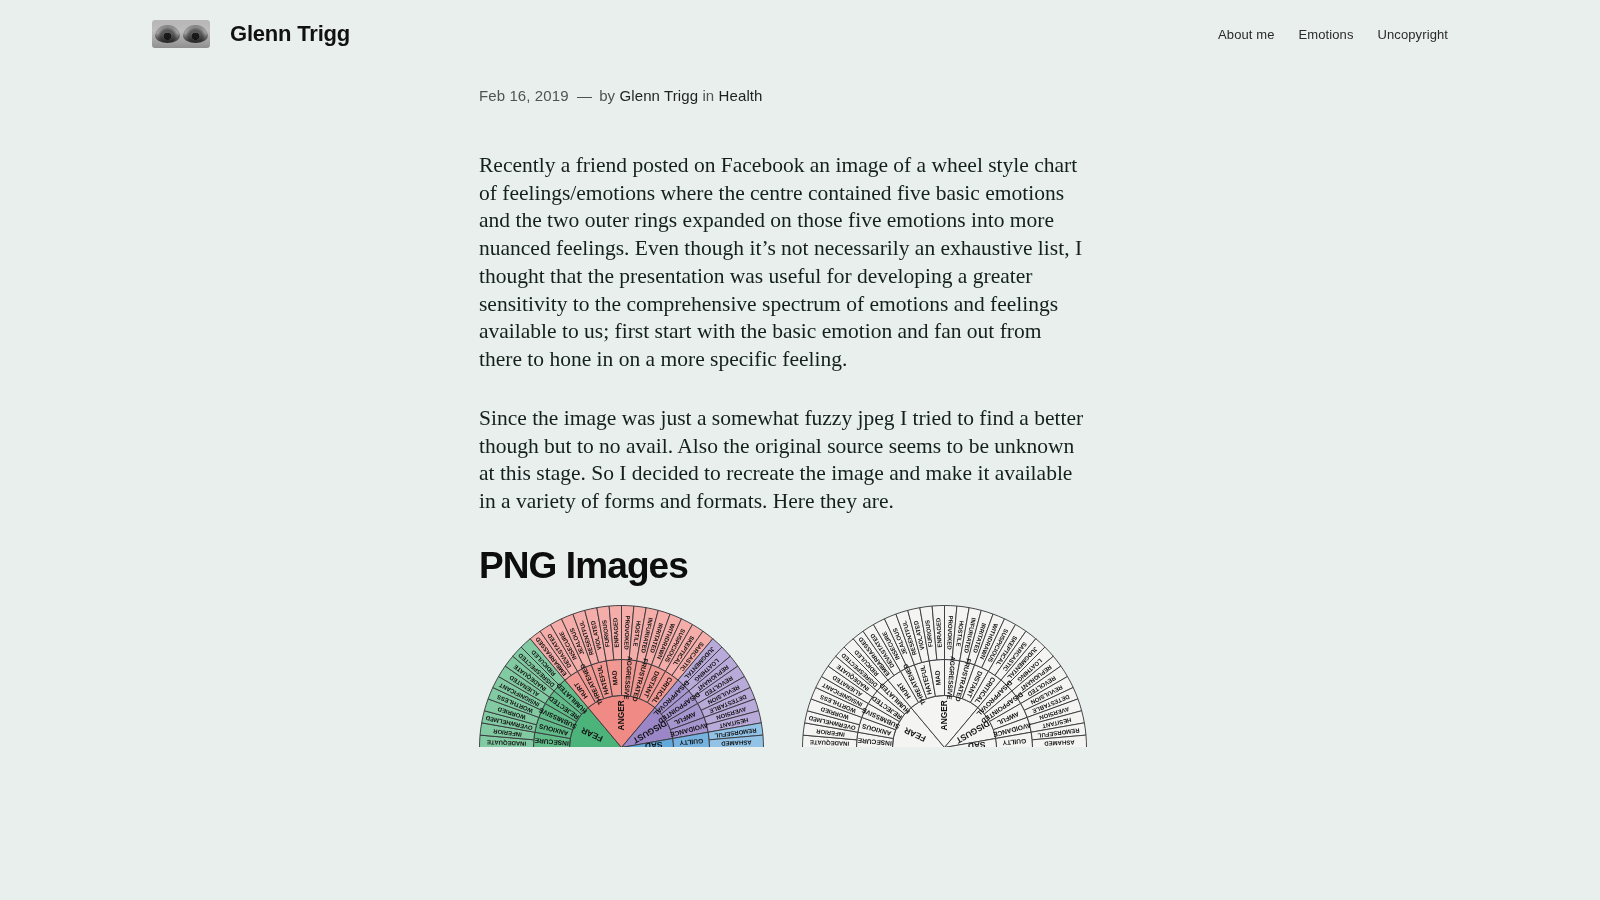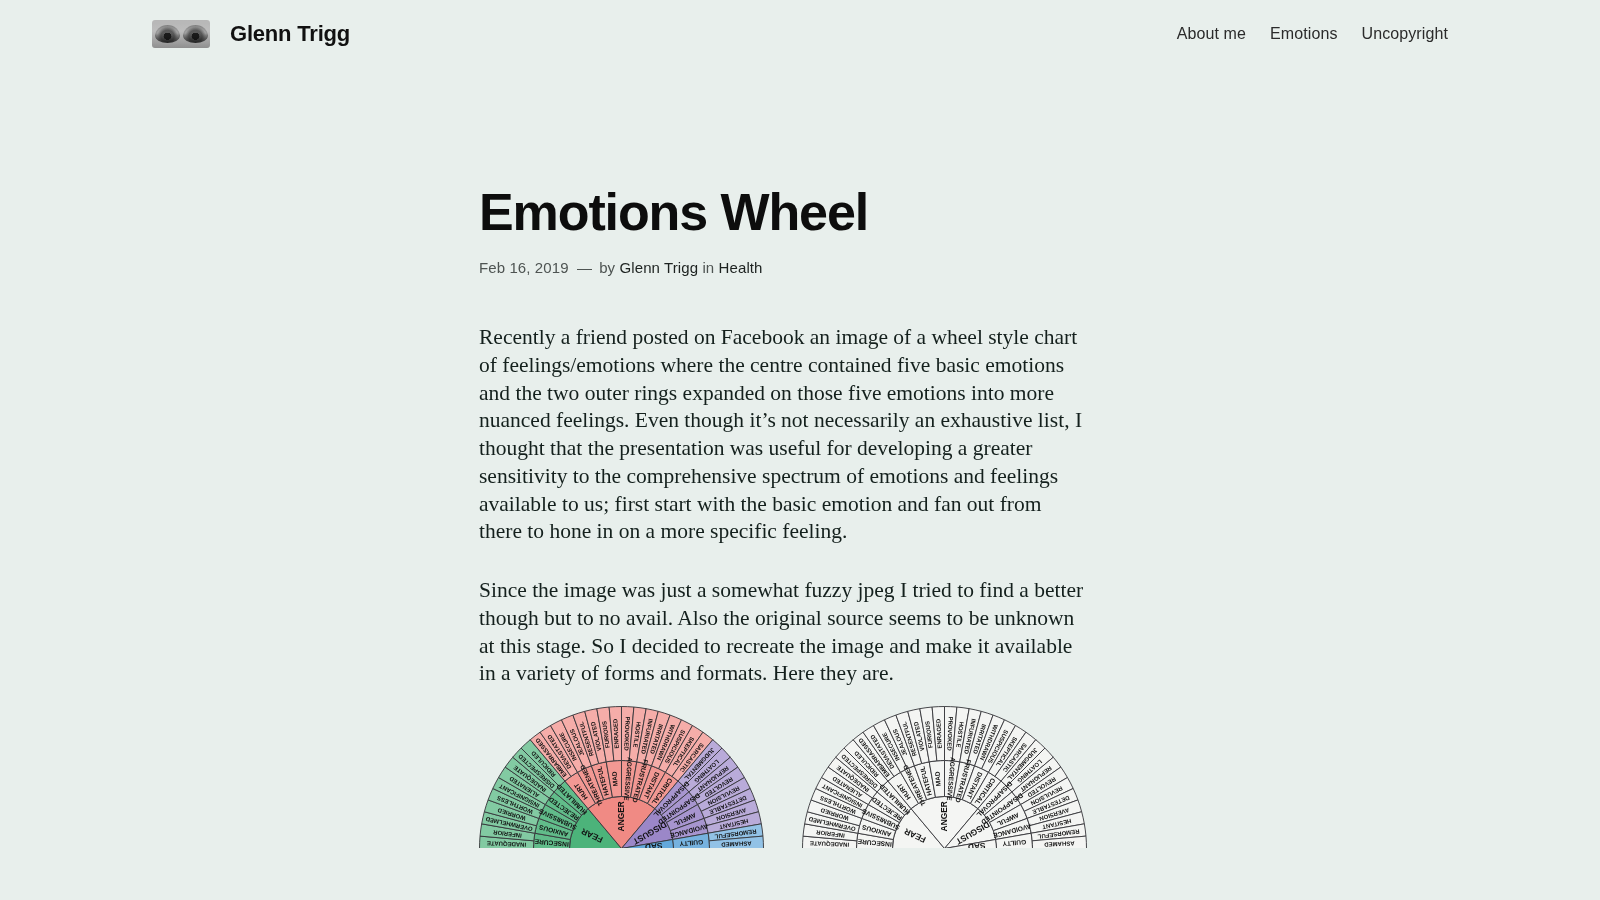--- a/index.html
+++ b/index.html
@@ -65,21 +65,21 @@
     font-weight: 700;
     letter-spacing: -0.2px;
     color: #111;
   }
   .site-nav {
     display: flex;
     align-items: center;
     gap: 24px;
   }
   .site-nav a {
-    font-size: 16px;
+    font-size: 13px;
     color: #2b2b2b;
     text-decoration: none;
     letter-spacing: 0.1px;
   }
 
   
   .content {
     width: 1600px;
     padding-left: 479px;
     padding-right: 479px;
@@ -166,36 +166,36 @@
   <nav class="site-nav">
     <a href="#">About me</a>
     <a href="#">Emotions</a>
     <a href="#">Uncopyright</a>
   </nav>
 </header>
 
 <main class="content">
   <article class="entry">
 
-    <h1 class="entry-title">Emotions Wheel</h1>
 
     <div class="entry-meta">
       <span>Feb 16, 2019</span>
       <span class="sep">—</span>
       <span>by</span>
       <a href="#">Glenn Trigg</a>
       <span>in</span>
       <a href="#">Health</a>
     </div>
 
     <div class="entry-body">
       <p>Recently a friend posted on Facebook an image of a wheel style chart of feelings/emotions where the centre contained five basic emotions and the two outer rings expanded on those five emotions into more nuanced feelings. Even though it’s not necessarily an exhaustive list, I thought that the presentation was useful for developing a greater sensitivity to the comprehensive spectrum of emotions and feelings available to us; first start with the basic emotion and fan out from there to hone in on a more specific feeling.</p>
       <p>Since the image was just a somewhat fuzzy jpeg I tried to find a better though but to no avail. Also the original source seems to be unknown at this stage. So I decided to recreate the image and make it available in a variety of forms and formats. Here they are.</p>
     </div>
 
+    <h2 class="section-heading">PNG Images</h2>
 
     <div class="figure-row">
       <figure class="wheel-fig" style="margin:0;">
         <div class="wheel-wrap">
           <svg class="wheel-svg" id="wheel-colour" width="285" height="285" viewBox="0 0 285 285">
               <g>
                 <path d="M 142.5 142.5 L 90.5 142.5 A 52 52 0 0 1 109.07504429629995 102.66568895781315 Z" fill="#4cb37a" class="sector"></path>
                 <path d="M 54.5 142.5 A 88 88 0 0 1 55.83691773492569 127.21896036531014 L 91.28999684336517 133.47029476131962 A 52 52 0 0 0 90.5 142.5 Z" fill="#61bc8a" class="sector"></path>
                 <path d="M 0.5 142.49999999999997 A 142 142 0 0 1 1.0403528709721286 130.12388452983248 L 54.8348665679264 134.83029463820603 A 88 88 0 0 0 54.5 142.5 Z" fill="#82caa2" class="sector"></path>
                 <path d="M 1.0403528709721286 130.12388452983248 A 142 142 0 0 1 2.6572990722664542 117.84195877129591 L 55.83691773492569 127.21896036531014 A 88 88 0 0 0 54.8348665679264 134.83029463820603 Z" fill="#82caa2" class="sector"></path>

